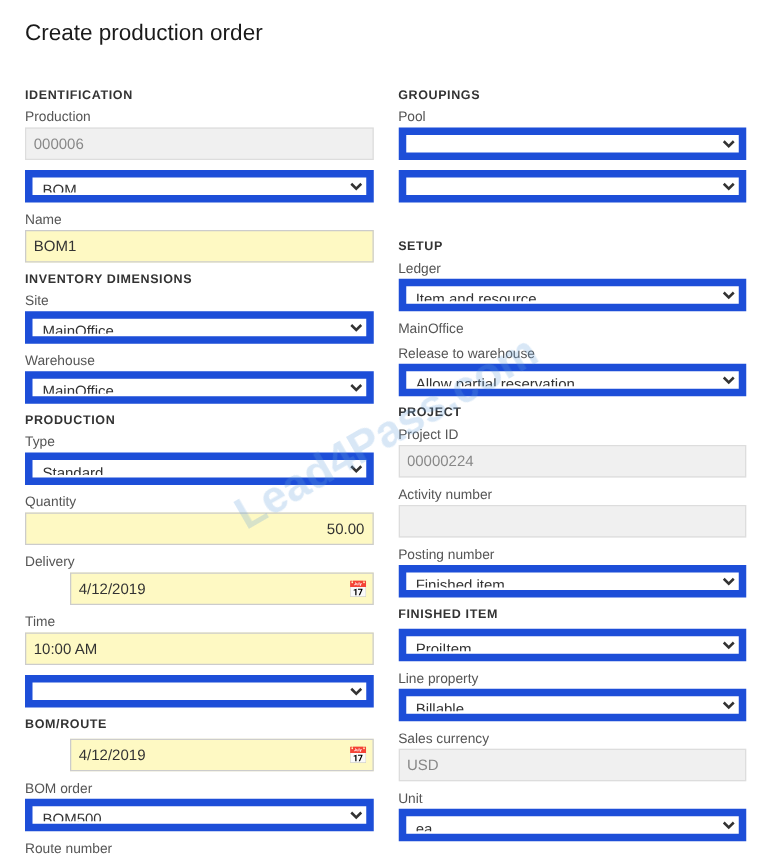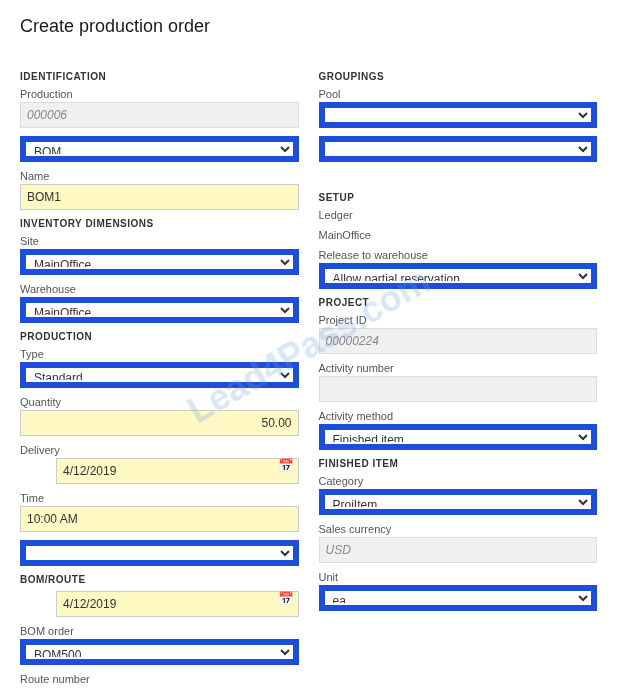--- a/index.html
+++ b/index.html
@@ -60,37 +60,37 @@
       padding: 2px 4px;
       font-size: 12px;
       color: #333;
       background: #fff;
       appearance: auto;
       outline: none;
     }
     .input-with-icon {
       position: relative;
       display: flex;
+      align-items: center;
       padding-left: 36px;
     }
     .input-with-icon input {
       flex: 1;
     }
     .input-with-icon .cal-icon {
       position: absolute;
       right: 4px;
       font-size: 13px;
       color: #555;
       pointer-events: none;
     }
     .disabled-input {
       background: #f0f0f0 !important;
       color: #888 !important;
       border-color: #ddd !important;
-      font-style: italic;
     }
     .watermark {
       position: fixed;
       top: 50%;
       left: 50%;
       transform: translate(-50%, -50%) rotate(-30deg);
       font-size: 36px;
       color: rgba(100, 160, 220, 0.25);
       font-weight: bold;
       pointer-events: none;
@@ -215,20 +215,23 @@
     <div class="field-group">
       <select>
         <option value=""></option>
       </select>
     </div>
 
     <div class="section-header" style="margin-top:30px;">SETUP</div>
 
     <div class="field-group">
       <label class="field-label">Ledger</label>
+      <select>
+        <option>Item and resource</option>
+      </select>
     </div>
 
     <div class="field-group">
       <label class="field-label">MainOffice</label>
     </div>
 
     <div class="field-group">
       <label class="field-label">Release to warehouse</label>
       <select>
         <option>Allow partial reservation</option>
@@ -241,35 +244,40 @@
       <label class="field-label">Project ID</label>
       <input type="text" class="disabled-input" value="00000224" style="">
     </div>
 
     <div class="field-group">
       <label class="field-label">Activity number</label>
       <input type="text" class="disabled-input" value="" style="">
     </div>
 
     <div class="field-group">
-      <label class="field-label">Activity method</label>
+      <label class="field-label">Posting number</label>
       <select>
         <option>Finished item</option>
       </select>
     </div>
 
     <div class="section-header">FINISHED ITEM</div>
 
     <div class="field-group">
-      <label class="field-label">Category</label>
       <select>
         <option>ProjItem</option>
       </select>
     </div>
 
+    <div class="field-group">
+      <label class="field-label">Line property</label>
+      <select>
+        <option>Billable</option>
+      </select>
+    </div>
 
     <div class="field-group">
       <label class="field-label">Sales currency</label>
       <input type="text" class="disabled-input" value="USD" style="">
     </div>
 
     <div class="field-group">
       <label class="field-label">Unit</label>
       <select>
         <option>ea</option>

